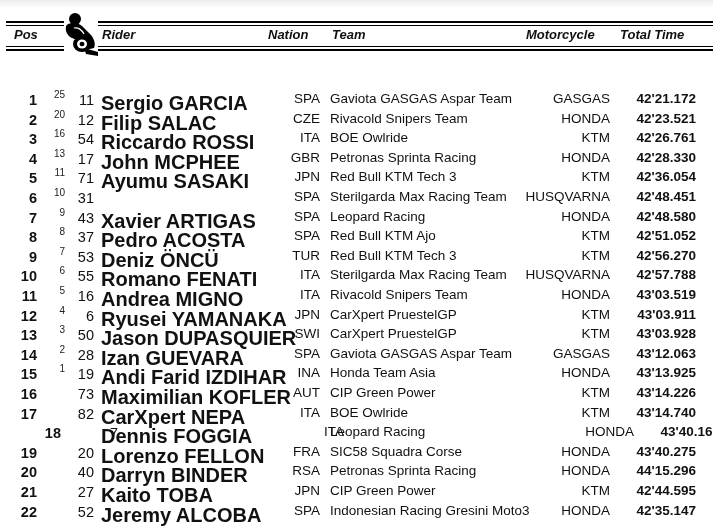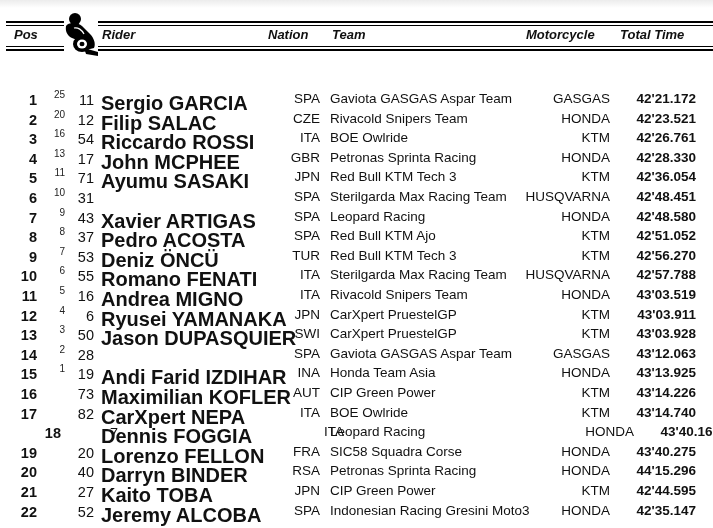--- a/index.html
+++ b/index.html
@@ -206,20 +206,21 @@
     <span class="name">Jason DUPASQUIER</span>
     <span class="nation">SWI</span>
     <span class="team">CarXpert PruestelGP</span>
     <span class="moto">KTM</span>
     <span class="time">43'03.928</span>
   </div>
     <div class="row" style="top: 345.8px;">
     <span class="pos">14</span>
     <span class="pts">2</span>
     <span class="num">28</span>
+    <span class="name">Izan GUEVARA</span>
     <span class="nation">SPA</span>
     <span class="team">Gaviota GASGAS Aspar Team</span>
     <span class="moto">GASGAS</span>
     <span class="time">43'12.063</span>
   </div>
     <div class="row" style="top: 365.4px;">
     <span class="pos">15</span>
     <span class="pts">1</span>
     <span class="num">19</span>
     <span class="name">Andi Farid IZDIHAR</span>

